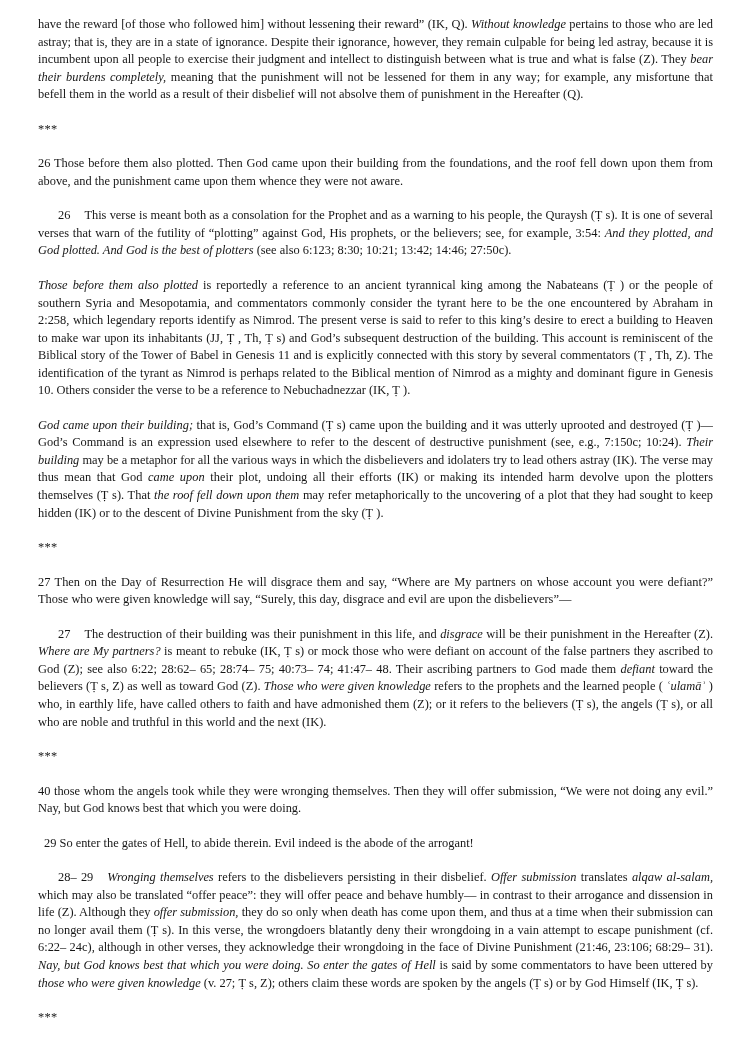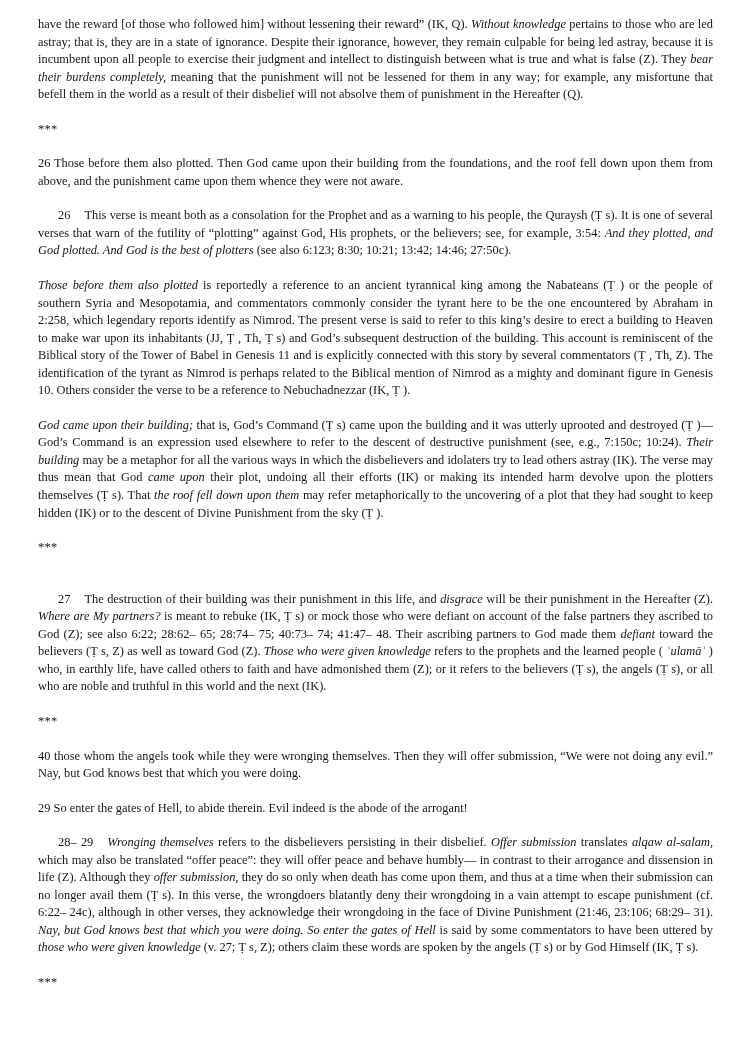--- a/index.html
+++ b/index.html
@@ -65,25 +65,26 @@
     <p class="para" style="text-align-last: left;"><span>26 Those before them also plotted. Then God came upon their building from the foundations, and the roof fell down upon them from above, and the punishment came upon them whence they were not aware.</span></p>
     <div class="gap-md"></div>
     <p class="para" style="text-align-last: left;"><span class="cmark">26</span><span class="cgap"></span><span>This verse is meant both as a consolation for the Prophet and as a warning to his people, the Quraysh (Ṭ s). It is one of several verses that warn of the futility of “plotting” against God, His prophets, or the believers; see, for example, 3:54: </span><em class="it">And they plotted, and God plotted. And God is the best of plotters</em><span> (see also 6:123; 8:30; 10:21; 13:42; 14:46; 27:50c).</span></p>
     <div class="gap-md"></div>
     <p class="para" style="text-align-last: left;"><em class="it">Those before them also plotted</em><span> is reportedly a reference to an ancient tyrannical king among the Nabateans (Ṭ ) or the people of southern Syria and Mesopotamia, and commentators commonly consider the tyrant here to be the one encountered by Abraham in 2:258, which legendary reports identify as Nimrod. The present verse is said to refer to this king’s desire to erect a building to Heaven to make war upon its inhabitants (JJ, Ṭ , Th, Ṭ s) and God’s subsequent destruction of the building. This account is reminiscent of the Biblical story of the Tower of Babel in Genesis 11 and is explicitly connected with this story by several commentators (Ṭ , Th, Z). The identification of the tyrant as Nimrod is perhaps related to the Biblical mention of Nimrod as a mighty and dominant figure in Genesis 10. Others consider the verse to be a reference to Nebuchadnezzar (IK, Ṭ ).</span></p>
     <div class="gap-md"></div>
     <p class="para" style="text-align-last: left;"><em class="it">God came upon their building;</em><span> that is, God’s Command (Ṭ s) came upon the building and it was utterly uprooted and destroyed (Ṭ )— God’s Command is an expression used elsewhere to refer to the descent of destructive punishment (see, e.g., 7:150c; 10:24). </span><em class="it">Their building</em><span> may be a metaphor for all the various ways in which the disbelievers and idolaters try to lead others astray (IK). The verse may thus mean that God </span><em class="it">came upon</em><span> their plot, undoing all their efforts (IK) or making its intended harm devolve upon the plotters themselves (Ṭ s). That </span><em class="it">the roof fell down upon them</em><span> may refer metaphorically to the uncovering of a plot that they had sought to keep hidden (IK) or to the descent of Divine Punishment from the sky (Ṭ ).</span></p>
     <div class="gap-md"></div>
     <div class="stars">***</div>
     <div class="gap-md"></div>
+    <p class="para" style="text-align-last: left;"><span>27 Then on the Day of Resurrection He will disgrace them and say, “Where are My partners on whose account you were defiant?” Those who were given knowledge will say, “Surely, this day, disgrace and evil are upon the disbelievers”—</span></p>
     <div class="gap-md"></div>
     <p class="para" style="text-align-last: left;"><span class="cmark">27</span><span class="cgap"></span><span>The destruction of their building was their punishment in this life, and </span><em class="it">disgrace</em><span> will be their punishment in the Hereafter (Z). </span><em class="it">Where are My partners?</em><span> is meant to rebuke (IK, Ṭ s) or mock those who were defiant on account of the false partners they ascribed to God (Z); see also 6:22; 28:62– 65; 28:74– 75; 40:73– 74; 41:47– 48. Their ascribing partners to God made them </span><em class="it">defiant</em><span> toward the believers (Ṭ s, Z) as well as toward God (Z). </span><em class="it">Those who were given knowledge</em><span> refers to the prophets and the learned people ( </span><em class="it">ʿulamāʾ</em><span> ) who, in earthly life, have called others to faith and have admonished them (Z); or it refers to the believers (Ṭ s), the angels (Ṭ s), or all who are noble and truthful in this world and the next (IK).</span></p>
     <div class="gap-md"></div>
     <div class="stars">***</div>
     <div class="gap-md"></div>
     <p class="para" style="text-align-last: left;"><span>40 those whom the angels took while they were wronging themselves. Then they will offer submission, “We were not doing any evil.” Nay, but God knows best that which you were doing.</span></p>
     <div class="gap-md"></div>
-    <p class="para" style="text-align-last: left;"><span>29 So enter the gates of Hell, to abide therein. Evil indeed is the abode of the arrogant!</span></p>
+    <p class="para" style="text-align-last: left; margin-left: 6px;"><span>29 So enter the gates of Hell, to abide therein. Evil indeed is the abode of the arrogant!</span></p>
     <div class="gap-md"></div>
     <p class="para" style="text-align-last: left;"><span class="cmark">28– 29</span><span class="cgap"></span><em class="it">Wronging themselves</em><span> refers to the disbelievers persisting in their disbelief. </span><em class="it">Offer submission</em><span> translates </span><em class="it">alqaw al-salam,</em><span> which may also be translated “offer peace”: they will offer peace and behave humbly— in contrast to their arrogance and dissension in life (Z). Although they </span><em class="it">offer submission,</em><span> they do so only when death has come upon them, and thus at a time when their submission can no longer avail them (Ṭ s). In this verse, the wrongdoers blatantly deny their wrongdoing in a vain attempt to escape punishment (cf. 6:22– 24c), although in other verses, they acknowledge their wrongdoing in the face of Divine Punishment (21:46, 23:106; 68:29– 31). </span><em class="it">Nay, but God knows best that which you were doing. So enter the gates of Hell</em><span> is said by some commentators to have been uttered by </span><em class="it">those who were given knowledge</em><span> (v. 27; Ṭ s, Z); others claim these words are spoken by the angels (Ṭ s) or by God Himself (IK, Ṭ s).</span></p>
     <div class="gap-md"></div>
     <div class="stars">***</div>
   </div>
 
 </body></html>

